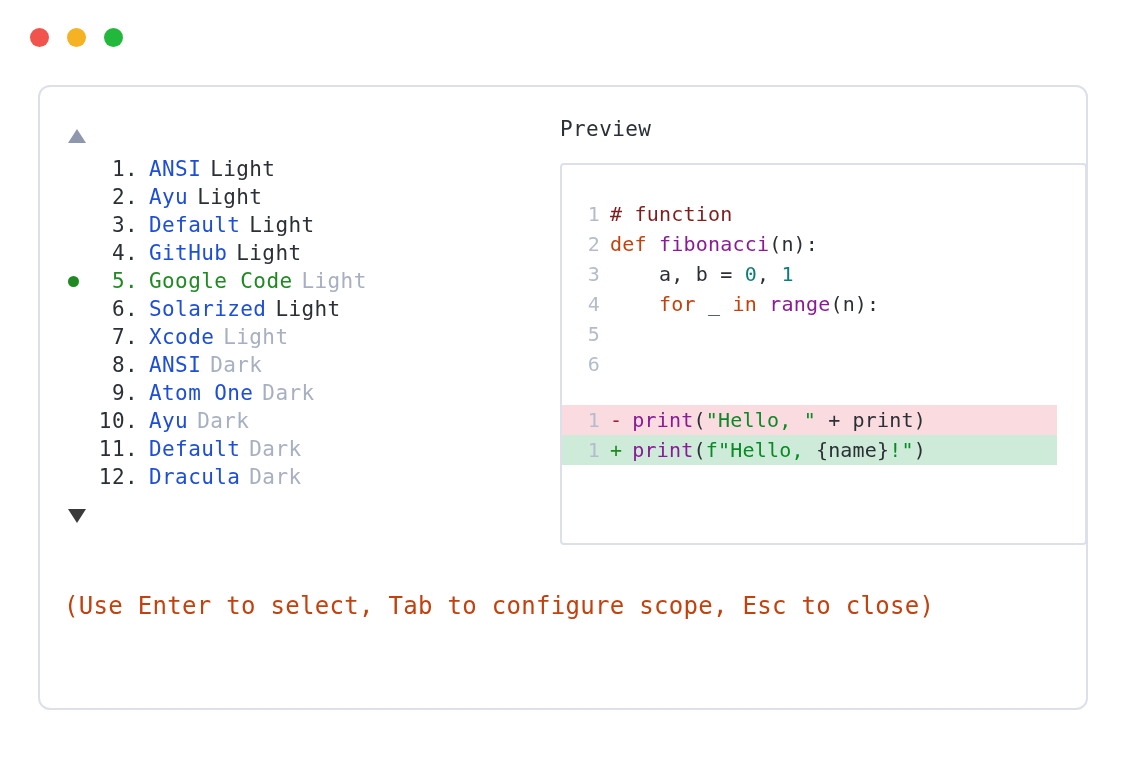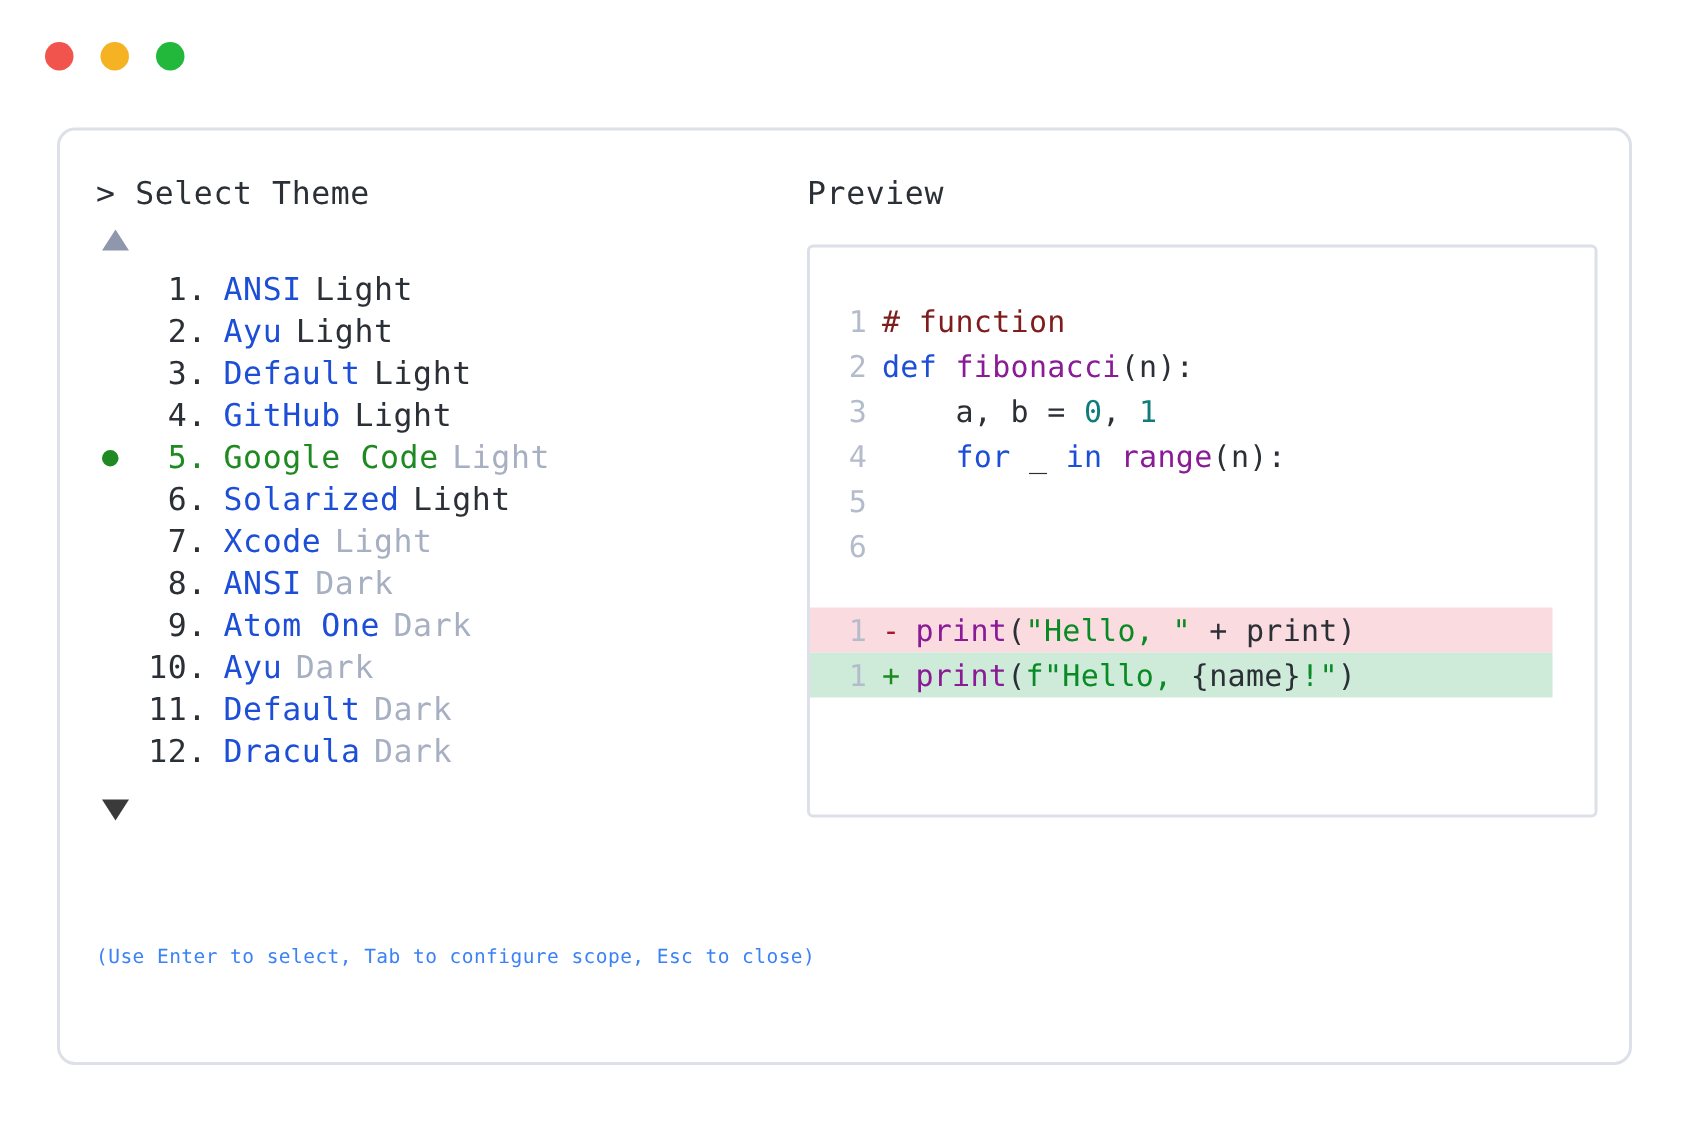--- a/index.html
+++ b/index.html
@@ -128,31 +128,31 @@
   }
   .theme-row.selected .idx,
   .theme-row.selected .idx-dot,
   .theme-row.selected .theme-name { color: #1E8A21; }
   .theme-row.selected .theme-variant { color: #A7AFC2; }
   .theme-variant.plain { color: #2B2F36; }
 
   .hint {
     position: absolute;
     left: 24px;
-    top: 544px;
-    font-size: 13px;
-    color: #3b82f6;
+    top: 505px;
+    font-size: 24px;
+    color: #c2410c;
     letter-spacing: 0.3px;
     white-space: pre;
   }
 
   
   .preview {
     position: absolute;
-    left: 498px;
+    left: 520px;
     top: 30px;
   }
   .preview-label {
     font-size: 21px;
     color: #2B2F36;
     letter-spacing: 0.4px;
   }
   .preview-box {
     margin-top: 22px;
     width: 527px;
@@ -177,21 +177,21 @@
     width: 18px;
     flex: 0 0 18px;
     text-align: right;
     color: #B4BCCC;
     margin-right: 10px;
   }
   .code-text { color: #2B2F36; }
 
   
   .tok-comment  { color: #7f1d1d; margin-top: 32px; }
-  .tok-keyword  { color: #1d4ed8; }
+  .tok-keyword  { color: #c2410c; }
   .tok-func     { color: #8A1A96; }
   .tok-number   { color: #0E7C7B; }
   .tok-string   { color: #0A8A24; }
   .tok-plain    { color: #2B2F36; }
 
   .code-gap { height: 26px; }
 
   
   .diff-line {
     height: 30px;
@@ -216,21 +216,20 @@
 <div class="window-dots">
   <div class="dot dot-close"></div>
   <div class="dot dot-min"></div>
   <div class="dot dot-max"></div>
 </div>
 
 <div class="card">
   <div class="card-inner">
 
     <div class="selector">
-      <div class="prompt-line">&gt; Select Theme</div>
       <div class="scroll-arrow scroll-up"></div>
       <ul class="theme-list" id="theme-list">
           <li class="theme-row"><span class="bullet-cell"></span><span class="idx">1.</span><span class="theme-name">ANSI</span><span class="theme-variant plain">Light</span></li>
           <li class="theme-row"><span class="bullet-cell"></span><span class="idx">2.</span><span class="theme-name">Ayu</span><span class="theme-variant plain">Light</span></li>
           <li class="theme-row"><span class="bullet-cell"></span><span class="idx">3.</span><span class="theme-name">Default</span><span class="theme-variant plain">Light</span></li>
           <li class="theme-row"><span class="bullet-cell"></span><span class="idx">4.</span><span class="theme-name">GitHub</span><span class="theme-variant plain">Light</span></li>
           <li class="theme-row selected"><span class="bullet-cell"><span class="bullet"></span></span><span class="idx">5.</span><span class="theme-name">Google Code</span><span class="theme-variant">Light</span></li>
           <li class="theme-row"><span class="bullet-cell"></span><span class="idx">6.</span><span class="theme-name">Solarized</span><span class="theme-variant plain">Light</span></li>
           <li class="theme-row"><span class="bullet-cell"></span><span class="idx">7.</span><span class="theme-name">Xcode</span><span class="theme-variant">Light</span></li>
           <li class="theme-row"><span class="bullet-cell"></span><span class="idx">8.</span><span class="theme-name">ANSI</span><span class="theme-variant">Dark</span></li>

